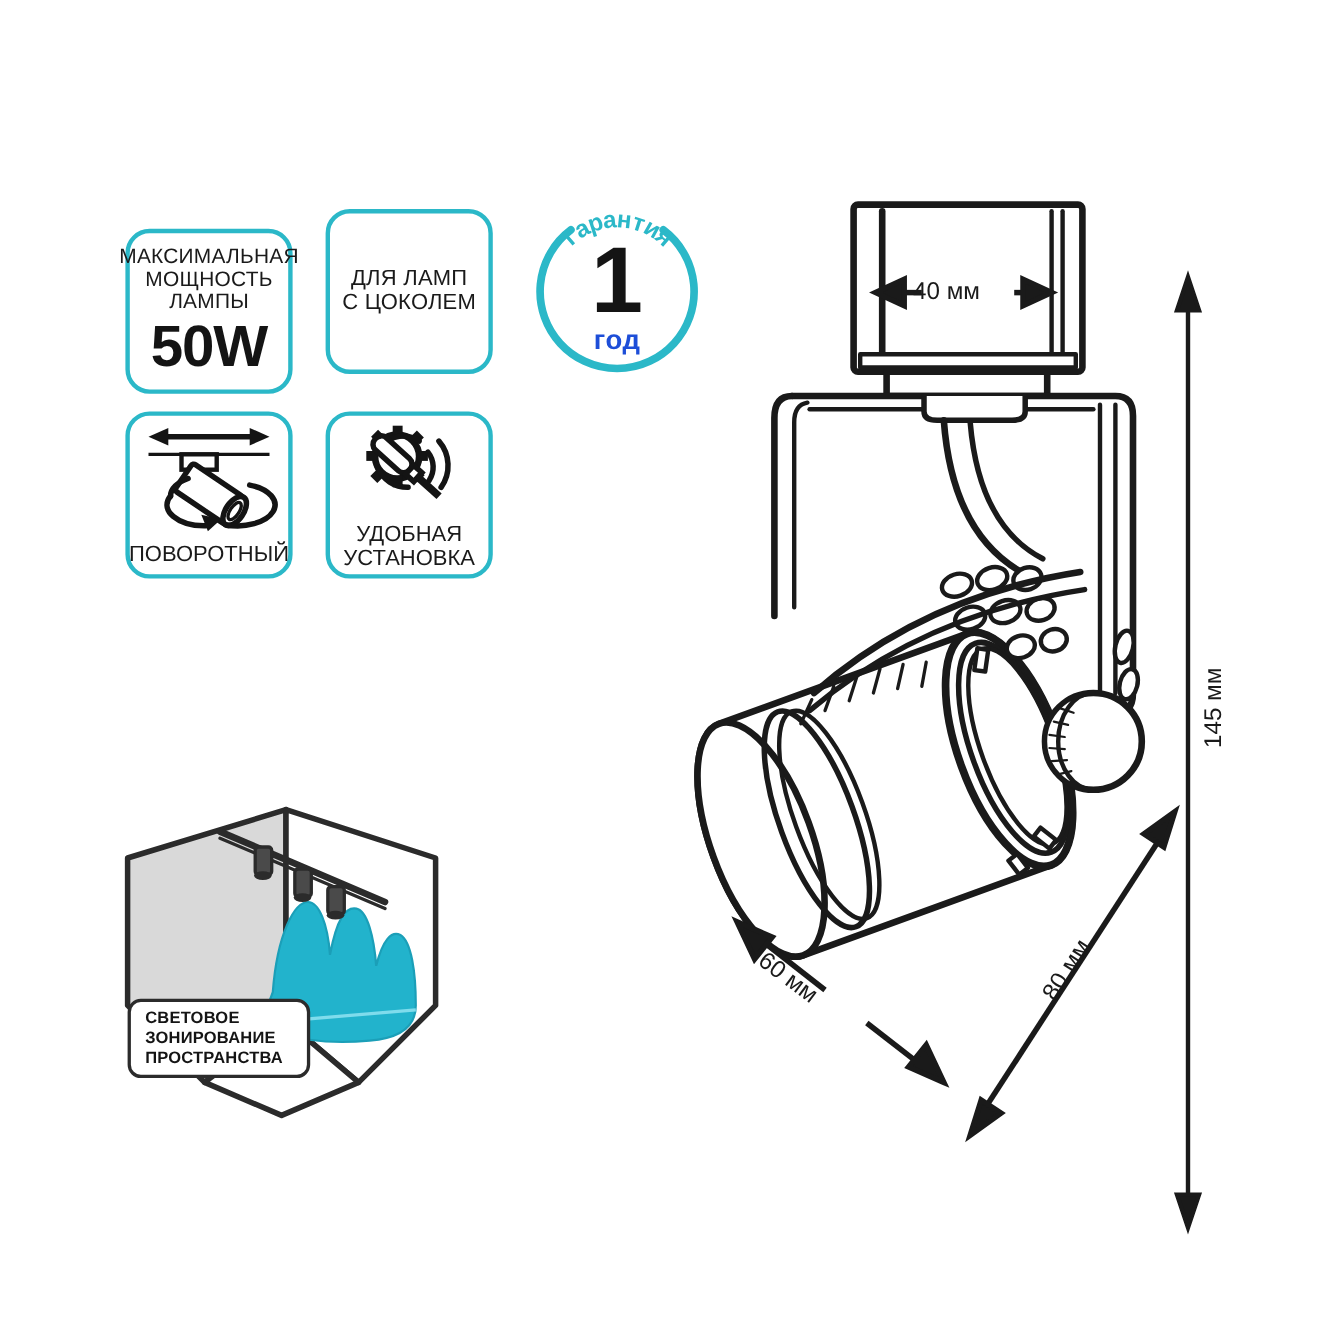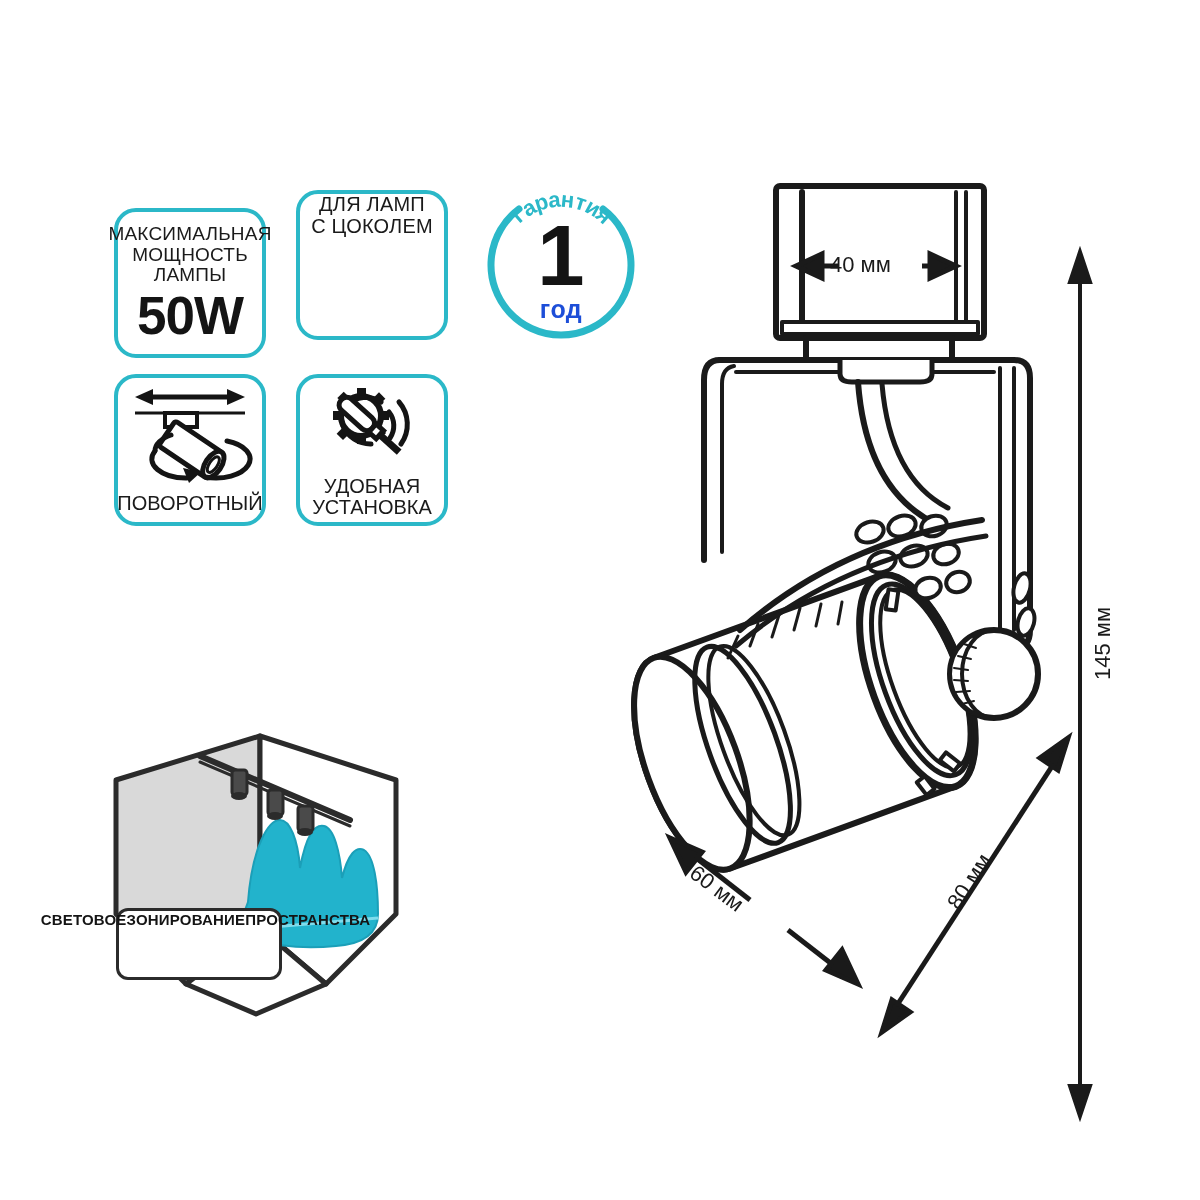--- a/index.html
+++ b/index.html
@@ -42,21 +42,21 @@
     margin-top:3px;
     color:#141414;
   }
   .badge .foot{
     font-size:20px;
     line-height:1.06;
     white-space:pre-line;
     color:#1a1a1a;
   }
   #badge-power{left:114px;top:190px;width:152px;height:150px;margin-top:18px;}
-  #badge-socket{left:296px;top:190px;width:152px;height:150px;justify-content:space-between;}
+  #badge-socket{left:296px;top:190px;width:152px;height:150px;}
   #badge-rotatable{left:114px;top:374px;width:152px;height:152px;}
   #badge-install{left:296px;top:374px;width:152px;height:152px;}
   #badge-power .cap{padding:0 6px;}
   #badge-socket .cap{padding:0 4px;font-size:20px;}
 
   .icon-box{display:block;}
 
   
   #badge-warranty{
     position:absolute;left:483px;top:187px;width:156px;height:156px;
@@ -71,21 +71,21 @@
     font-size:25px;font-weight:bold;color:#1d4ed8;letter-spacing:.5px;
   }
 
   
   #zoning{position:absolute;left:100px;top:728px;width:320px;height:290px;}
   #zoning svg{display:block;}
   #zoning-callout{
     position:absolute;left:16px;top:180px;width:166px;height:72px;
     box-sizing:border-box;
     background:#fff;border:3px solid #2b2b2b;border-radius:12px;
-    display:flex;flex-direction:row;justify-content:center;
+    display:flex;flex-direction:column;justify-content:center;
     padding-left:13px;
     font-size:15px;font-weight:bold;line-height:1.22;letter-spacing:.2px;
     color:#141414;
     z-index:5;
   }
 
   
   #product{position:absolute;left:590px;top:160px;width:570px;height:900px;}
   #product svg{display:block;}
 

